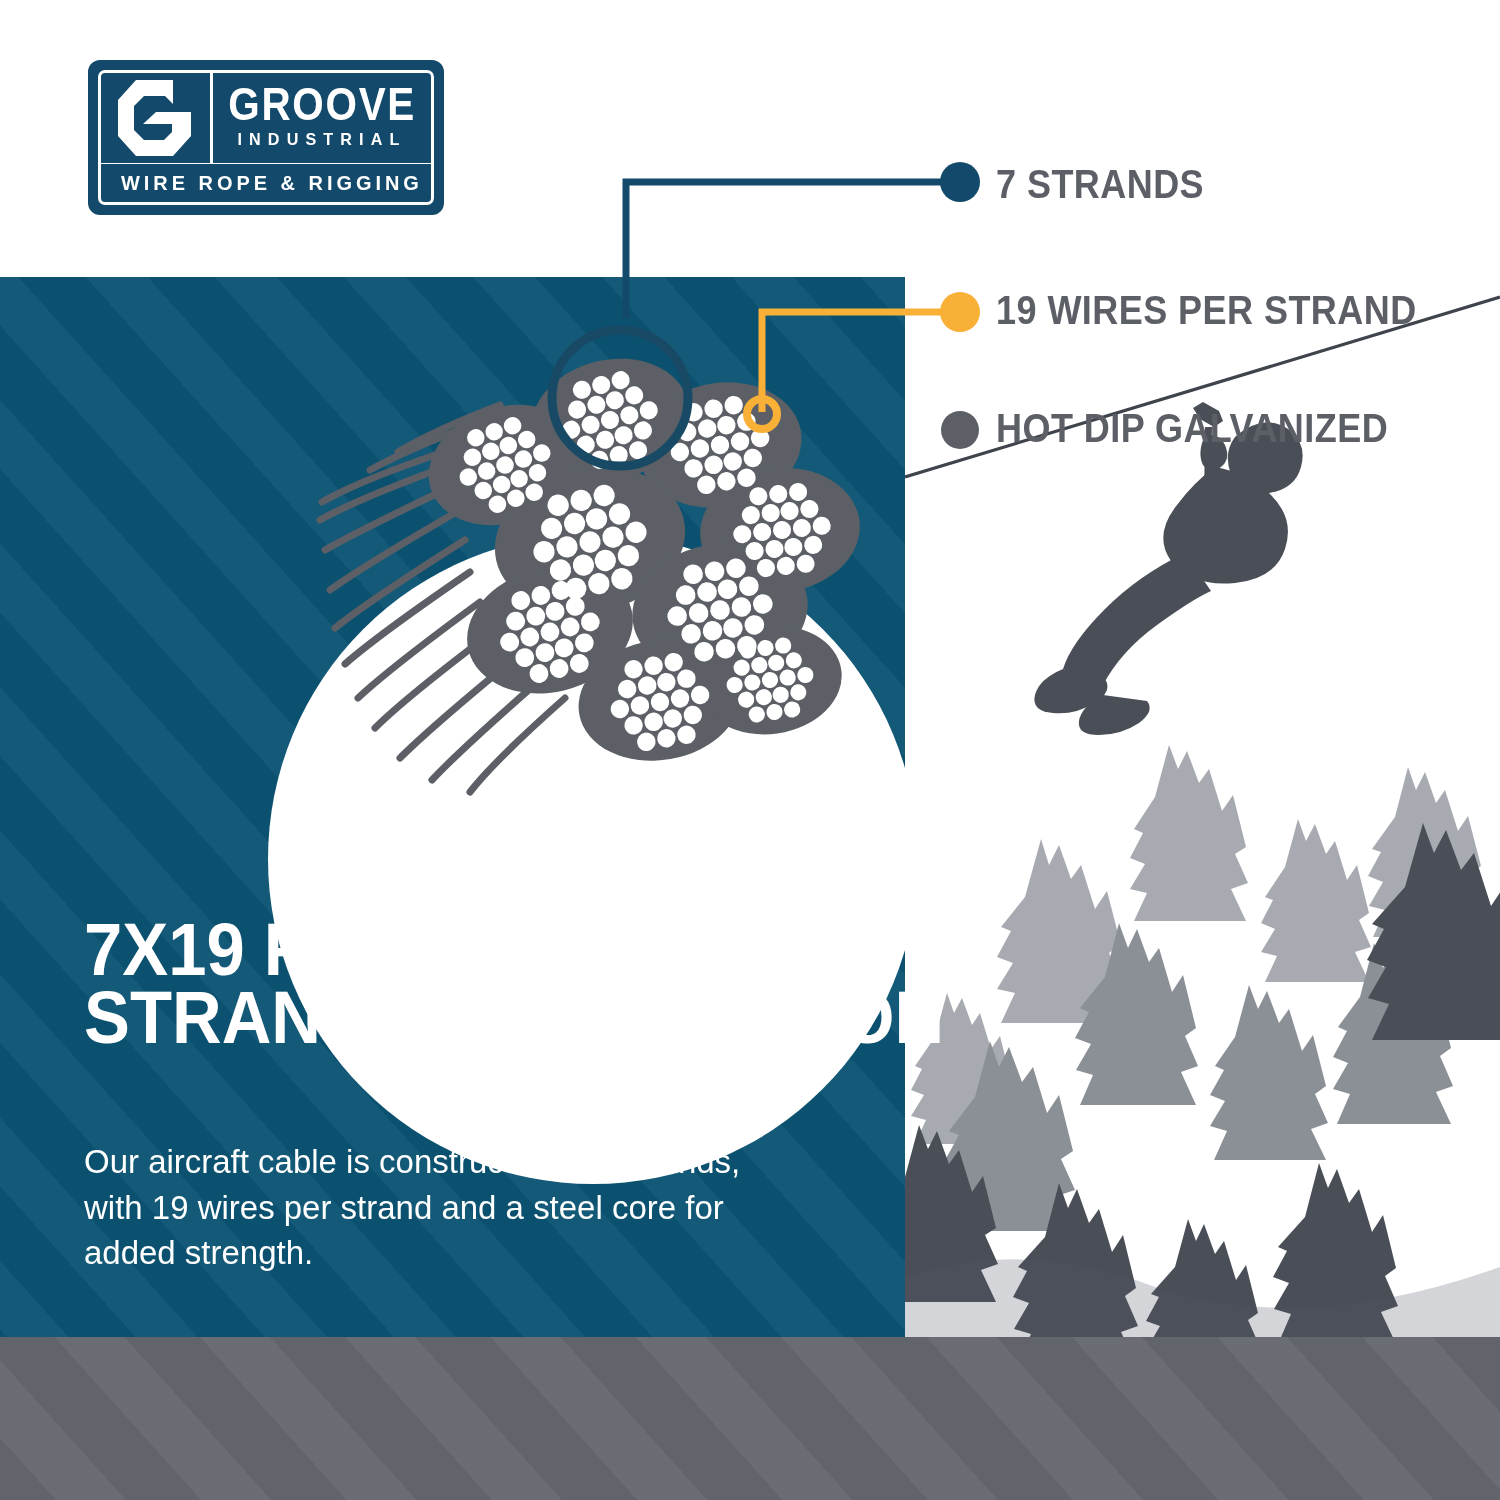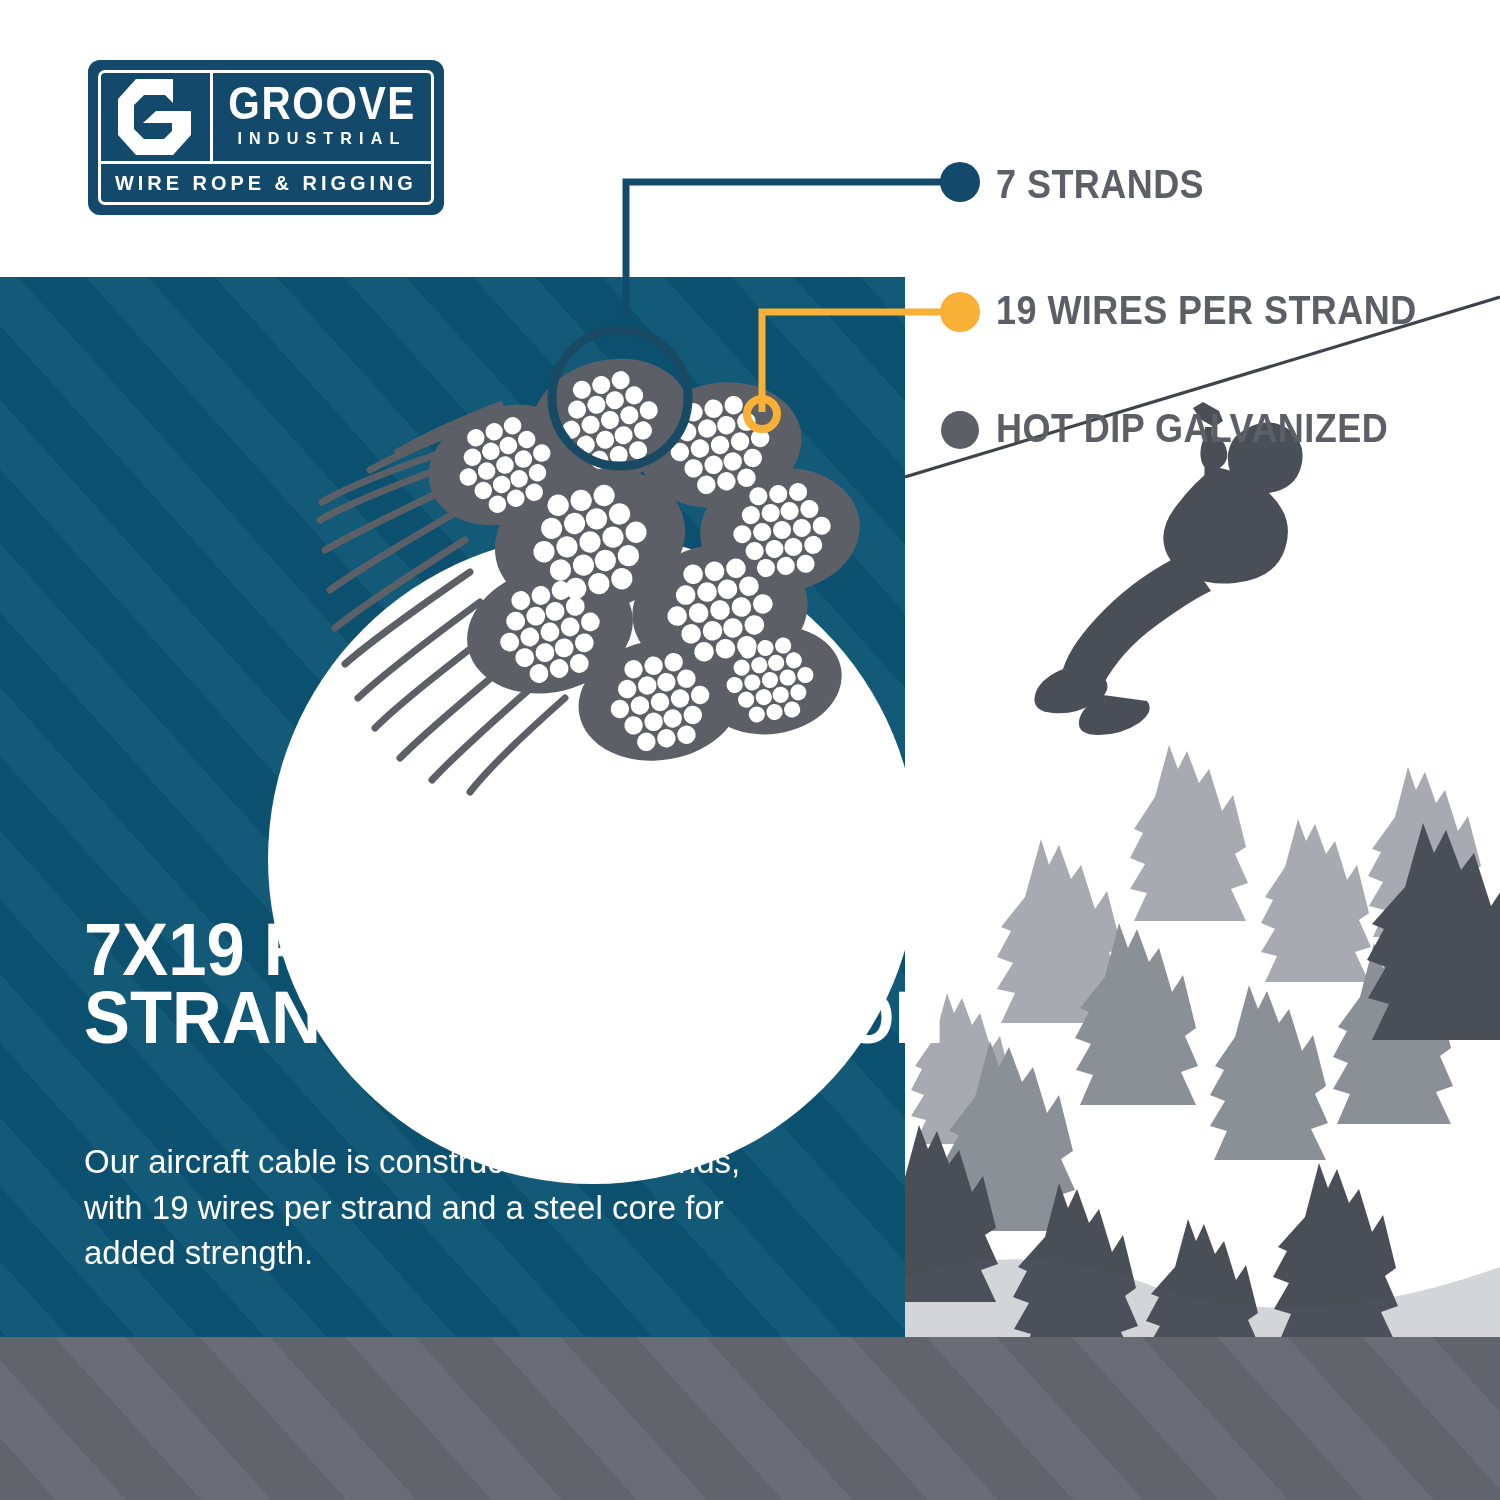--- a/index.html
+++ b/index.html
@@ -4,28 +4,28 @@
 <style>
   html,body{margin:0;padding:0;background:#fff;}
   body{width:1500px;height:1500px;overflow:hidden;font-family:"Liberation Sans",sans-serif;}
   .stage{position:relative;width:1500px;height:1500px;background:#ffffff;overflow:hidden;}
 
   
   .logo{position:absolute;left:88px;top:60px;width:356px;height:155px;}
   .logo-frame{position:absolute;inset:0;border:4px solid #134a6b;border-radius:12px;background:#134a6b;}
   .logo-inner{position:absolute;left:6px;top:6px;right:6px;bottom:6px;border:3px solid #ffffff;border-radius:7px;
               display:flex;flex-direction:column;}
-  .logo-top{display:flex;flex:1 1 auto;min-height:0;border-bottom:3px solid #ffffff;}
+  .logo-top{display:flex;flex:1 1 auto;min-height:0;border-bottom:1px solid #ffffff;}
   .logo-mark{width:113px;border-right:3px solid #ffffff;display:flex;align-items:center;justify-content:center;}
   .logo-words{flex:1;display:flex;flex-direction:column;align-items:center;justify-content:center;padding-bottom:4px;}
   .logo-groove{color:#fff;font-weight:700;font-size:47px;line-height:.92;letter-spacing:2px;
                transform:scaleX(.86);transform-origin:center;white-space:nowrap;}
   .logo-industrial{color:#fff;font-weight:700;font-size:17px;letter-spacing:7.5px;margin-top:4px;
                    transform:scaleX(.95);white-space:nowrap;}
-  .logo-bottom{height:38px;display:flex;align-items:center;justify-content:center;}
+  .logo-bottom{height:38px;display:flex;align-items:center;justify-content:flex-end;}
   .logo-tag{color:#fff;font-weight:700;font-size:21px;letter-spacing:4.2px;transform:scaleX(.95);white-space:nowrap;}
 
   
   .blue-panel{position:absolute;left:0;top:277px;width:905px;height:1061px;background:#0b5473;overflow:hidden;}
   .blue-panel .stripes{position:absolute;inset:-200px;
       background:repeating-linear-gradient(48deg, rgba(255,255,255,.035) 0 46px, rgba(0,0,0,.03) 46px 96px);}
   .white-circle{position:absolute;left:268px;top:257px;width:650px;height:650px;border-radius:50%;background:#ffffff;}
 
   
   .headline{position:absolute;left:84px;top:916px;width:800px;color:#ffffff;font-weight:700;

